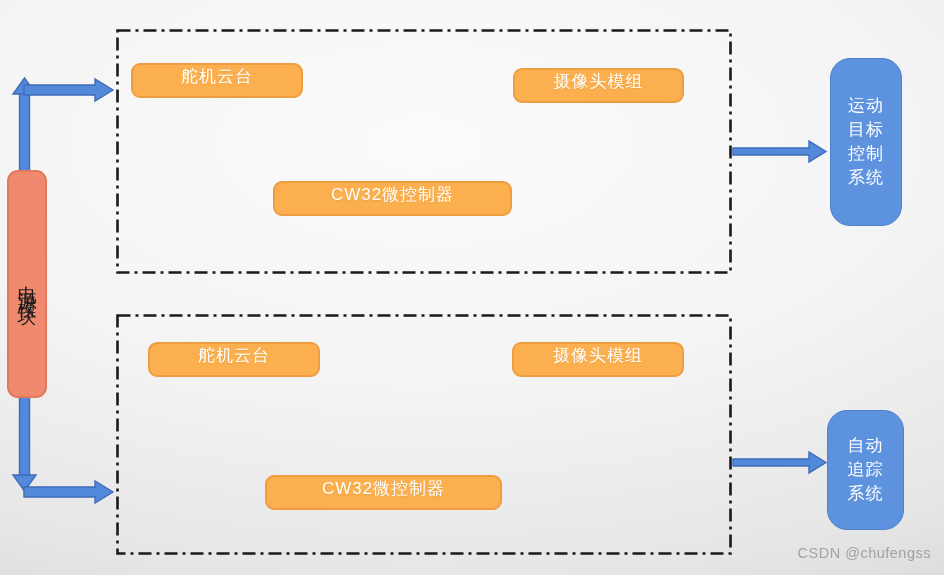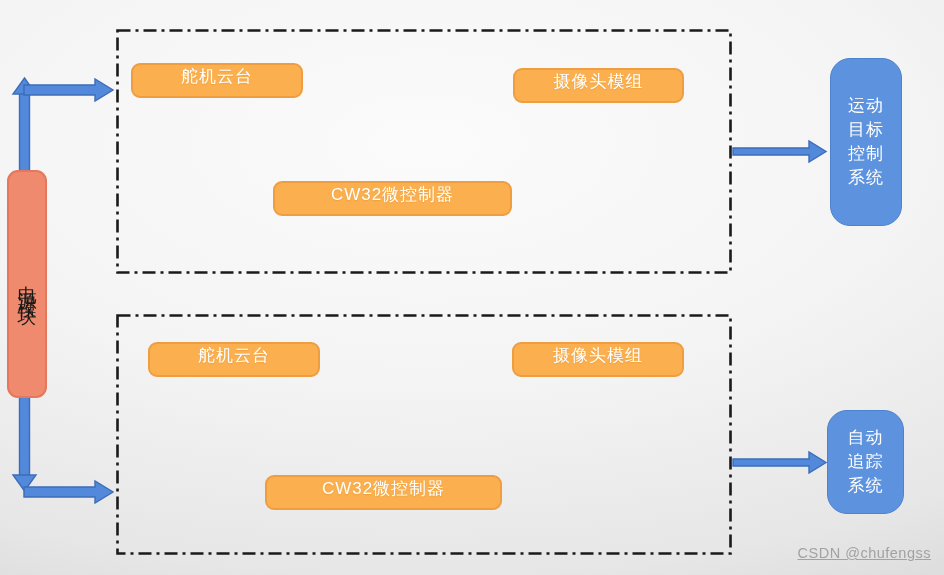--- a/index.html
+++ b/index.html
@@ -56,21 +56,20 @@
     letter-spacing: 7px;
     font-weight: 500;
   }
 
   .watermark {
     position: absolute;
     top: 545px; right: 13px;
     color: #a2a2a2;
     font-size: 14.5px;
     letter-spacing: 0.5px;
-    text-decoration: underline;
   }
 
   svg { display: block; }
 </style>
 </head>
 <body>
 
 <svg class="layer" viewBox="0 0 944 575">
 
   <rect x="117.5" y="30.5" width="613" height="242" fill="none" stroke="#1a1a1a" stroke-width="2.6" stroke-dasharray="13 5 3 5"></rect>
@@ -114,19 +113,19 @@
 <div class="module-btn" style="left:265px; top:475px; width:237px; height:35px;">
   <span>CW32微控制器</span>
 </div>
 
 <div class="output-box" style="left:830px; top:58px; width:72px; height:168px;">
   <span class="output-label">运动
 目标
 控制
 系统</span>
 </div>
-<div class="output-box" style="left:827px; top:410px; width:77px; height:104px;">
+<div class="output-box" style="left:827px; top:410px; width:77px; height:120px;">
   <span class="output-label">自动
 追踪
 系统</span>
 </div>
 
 <div class="watermark">CSDN @chufengss</div>
 
 </body></html>

